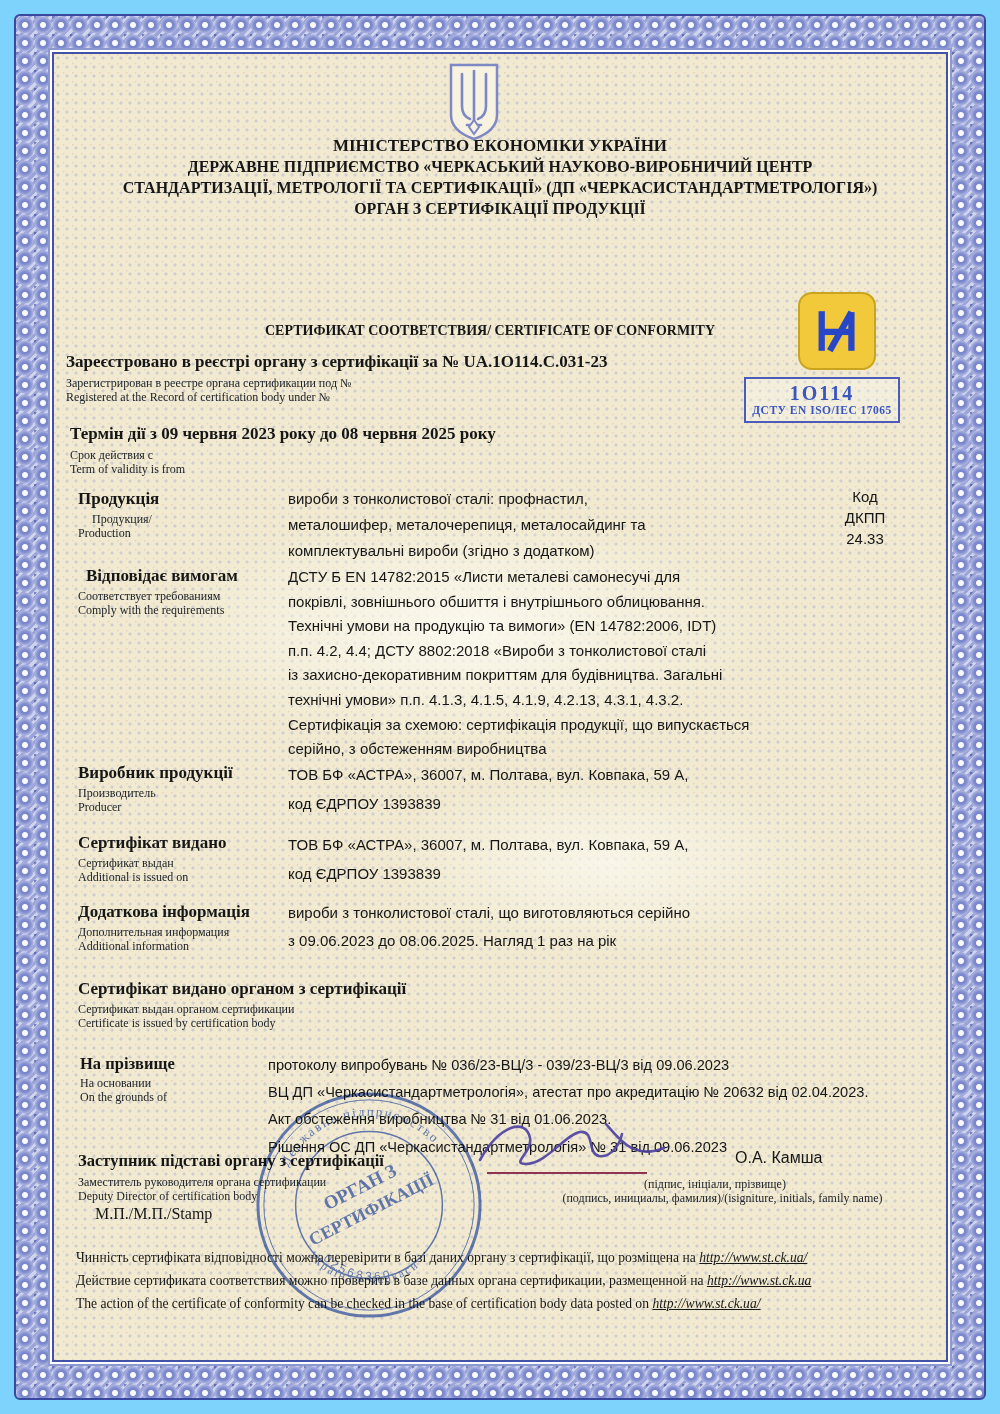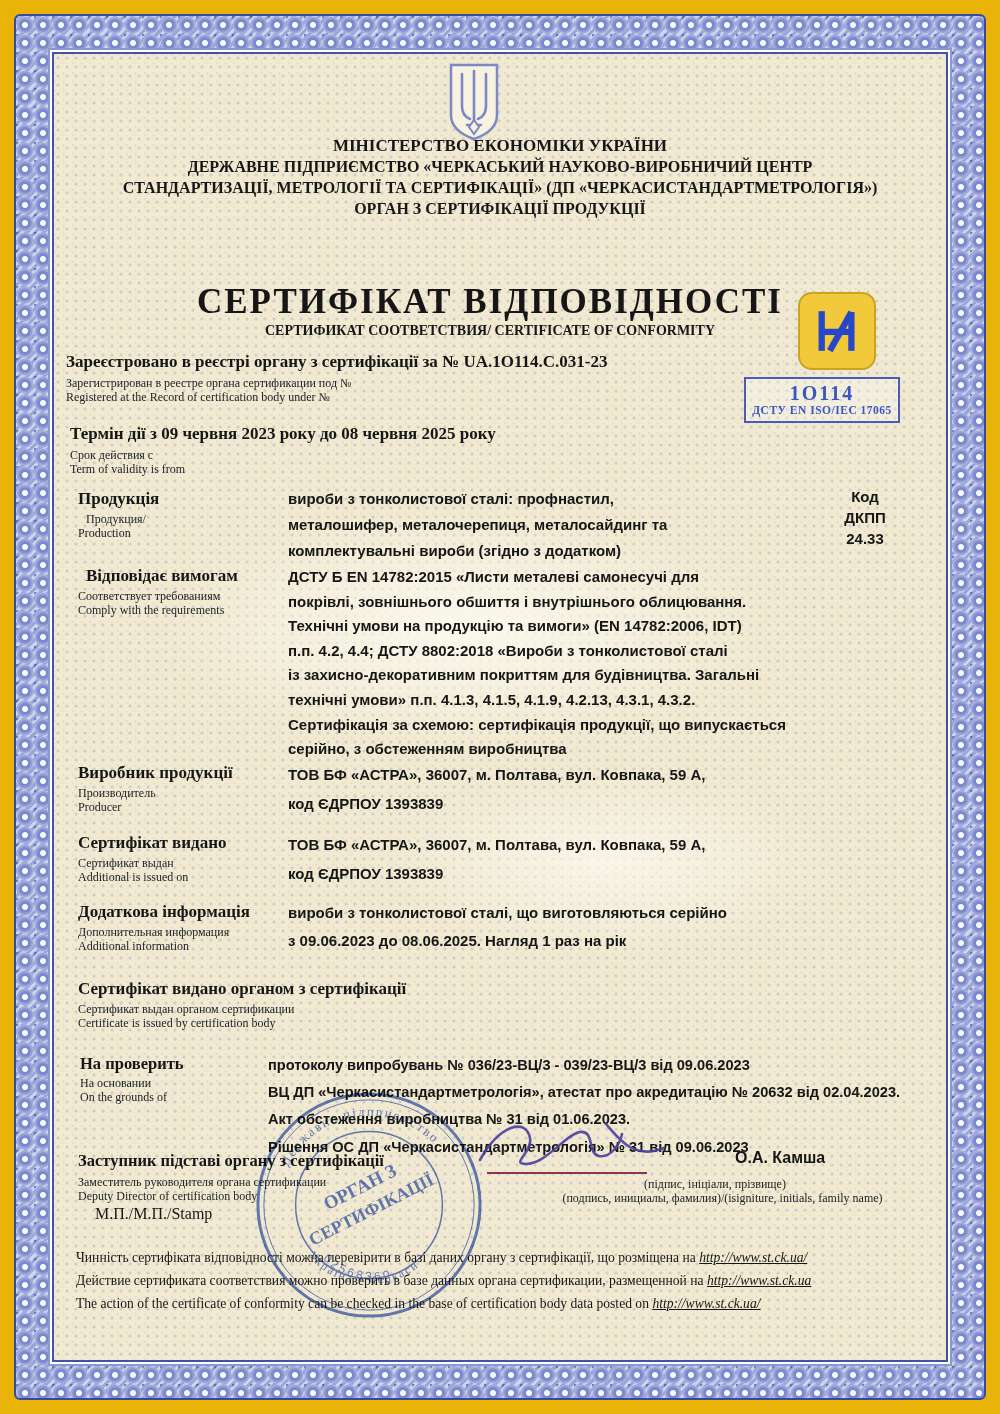--- a/index.html
+++ b/index.html
@@ -1,17 +1,17 @@
 <!DOCTYPE html>
 <html><head>
 <meta charset="utf-8">
 <style>
   html,body{margin:0;padding:0;background:#e8e8e8;}
   .page{
-    position:relative;width:1000px;height:1414px;background:#eab308;
+    position:relative;width:1000px;height:1414px;background:#7dd3fc;
     font-family:"Liberation Serif",serif;color:#161616;overflow:hidden;
     margin:0 auto;
   }
   
   .border-band{
     position:absolute;inset:14px;
     background-color:#b6bde4;
     background-image:
       radial-gradient(circle at 9px 9px, rgba(255,255,255,0.95) 2.5px, rgba(255,255,255,0) 3.5px),
       radial-gradient(circle at 0px 0px, rgba(47,62,150,0.55) 2px, rgba(47,62,150,0) 3px),
@@ -30,21 +30,21 @@
       radial-gradient(circle at 4px 4px, rgba(125,136,200,0.28) 1.2px, rgba(125,136,200,0) 2px),
       radial-gradient(circle at 0px 0px, rgba(214,130,145,0.25) 1.2px, rgba(214,130,145,0) 2px);
     background-size:auto,auto,9px 9px,9px 9px;
     border:2px solid #4152a8;
     box-shadow:0 0 0 2px #ffffff, 0 0 0 4px #8d97d0;
   }
   .layer{position:absolute;inset:0;}
   .t{position:absolute;white-space:pre-line;line-height:1.18;}
   .serif-b{font-family:"Liberation Serif",serif;font-weight:bold;}
   .serif{font-family:"Liberation Serif",serif;}
-  .sans-b{font-family:"Liberation Sans",sans-serif;font-weight:bold;}
+  .sans-b{font-family:"Liberation Sans",sans-serif;font-weight:normal;}
   .sm{font-size:12px;line-height:13.5px;color:#20242a;}
   .ctr{text-align:center;}
   .blue{color:#3a56c0;}
   .logo-box{
     position:absolute;left:798px;top:292px;width:74px;height:74px;
     background:#f2c93b;border-radius:14px;border:2px solid #caa41f;
     display:flex;align-items:center;justify-content:center;
   }
   .numbox{
     position:absolute;left:744px;top:377px;width:152px;height:42px;
@@ -77,21 +77,20 @@
         <path d="M20 63 h14"></path>
       </g>
       <path d="M27 58 l5 7 -5 7 -5 -7 z" fill="#f8f3e0" stroke="#7d88c4" stroke-width="2"></path>
     </svg>
 
     <div class="t serif-b ctr" style="left:60px;right:60px;top:136px;font-size:17px">МІНІСТЕРСТВО ЕКОНОМІКИ УКРАЇНИ</div>
     <div class="t serif-b ctr" style="left:40px;right:40px;top:179px;font-size:16px">СТАНДАРТИЗАЦІЇ, МЕТРОЛОГІЇ ТА СЕРТИФІКАЦІЇ» (ДП «ЧЕРКАСИСТАНДАРТМЕТРОЛОГІЯ»)</div>
     <div class="t serif-b ctr" style="left:60px;right:60px;top:158px;font-size:16px">ДЕРЖАВНЕ ПІДПРИЄМСТВО «ЧЕРКАСЬКИЙ НАУКОВО-ВИРОБНИЧИЙ ЦЕНТР</div>
     <div class="t serif-b ctr" style="left:60px;right:60px;top:200px;font-size:16px">ОРГАН З СЕРТИФІКАЦІЇ ПРОДУКЦІЇ</div>
 
-    <div class="t serif-b ctr" style="left:60px;top:281px;width:860px;font-size:35px;letter-spacing:2px">СЕРТИФІКАТ ВІДПОВІДНОСТІ</div>
     <div class="t serif-b ctr" style="left:60px;top:323px;width:860px;font-size:14px">СЕРТИФИКАТ СООТВЕТСТВИЯ/ CERTIFICATE OF CONFORMITY</div>
 
     <div class="logo-box">
       <svg width="54" height="54" viewBox="0 0 60 60">
         <g stroke="#2746c8" fill="none" stroke-width="7">
           <path d="M13 8 V52"></path>
           <path d="M13 31 H45"></path>
           <path d="M22 52 L46 9"></path>
           <path d="M46 9 V52"></path>
         </g>
@@ -104,21 +103,21 @@
 
     <div class="t serif-b" style="left:66px;top:352px;font-size:17px">Зареєстровано в реєстрі органу з сертифікації за № UA.1О114.С.031-23</div>
     <div class="t serif sm" style="left:66px;top:377px">Зарегистрирован в реестре органа сертификации под №</div>
     <div class="t serif sm" style="left:66px;top:391px">Registered at the Record of certification body under №</div>
 
     <div class="t serif-b" style="left:70px;top:424px;font-size:17px">Термін дії з 09 червня 2023 року  до  08 червня 2025 року</div>
     <div class="t serif sm" style="left:70px;top:449px">Срок действия с</div>
     <div class="t serif sm" style="left:70px;top:463px">Term of validity is from</div>
 
     <div class="t serif-b" style="left:78px;top:489px;font-size:17px">Продукція</div>
-    <div class="t serif sm" style="left:86px;top:513px">Продукция/</div>
+    <div class="t serif sm" style="left:92px;top:513px">Продукция/</div>
     <div class="t serif sm" style="left:78px;top:527px">Production</div>
     <div class="t sans-b" style="left:288px;top:486px;width:540px;font-size:15px;line-height:26px">вироби з тонколистової сталі: профнастил,
 металошифер, металочерепиця, металосайдинг та
 комплектувальні вироби (згідно з додатком)</div>
     <div class="t sans-b ctr" style="left:825px;top:486px;width:80px;font-size:15px;line-height:21px">Код
 ДКПП
 24.33</div>
 
     <div class="t serif-b" style="left:86px;top:566px;font-size:17px">Відповідає вимогам</div>
     <div class="t serif sm" style="left:78px;top:590px">Соответствует требованиям</div>
@@ -147,21 +146,21 @@
     <div class="t serif-b" style="left:78px;top:902px;font-size:17px">Додаткова інформація</div>
     <div class="t serif sm" style="left:78px;top:926px">Дополнительная информация</div>
     <div class="t serif sm" style="left:78px;top:940px">Additional information</div>
     <div class="t sans-b" style="left:288px;top:899px;width:580px;font-size:15px;line-height:28px">вироби з тонколистової сталі, що виготовляються серійно
 з 09.06.2023 до 08.06.2025. Нагляд 1 раз на рік</div>
 
     <div class="t serif-b" style="left:78px;top:979px;font-size:17px">Сертифікат видано органом з сертифікації</div>
     <div class="t serif sm" style="left:78px;top:1003px">Сертификат выдан органом сертификации</div>
     <div class="t serif sm" style="left:78px;top:1017px">Certificate is issued by certification body</div>
 
-    <div class="t serif-b" style="left:80px;top:1054px;font-size:16.5px">На проверить</div>
+    <div class="t serif-b" style="left:80px;top:1054px;font-size:16.5px">На прізвище</div>
     <div class="t serif sm" style="left:80px;top:1077px">На основании</div>
     <div class="t serif sm" style="left:80px;top:1091px">On the grounds of</div>
     <div class="t sans-b" style="left:268px;top:1052px;width:690px;font-size:14.6px;line-height:27.2px">протоколу випробувань № 036/23-ВЦ/3 - 039/23-ВЦ/3 від 09.06.2023
 ВЦ ДП «Черкасистандартметрологія», атестат про акредитацію № 20632 від 02.04.2023.
 Акт обстеження виробництва № 31 від 01.06.2023.
 Рішення ОС ДП «Черкасистандартметрологія» № 31 від 09.06.2023</div>
 
     <div class="t serif-b" style="left:78px;top:1151px;font-size:16.5px">Заступник підставі органу з сертифікації</div>
     <div class="t serif sm" style="left:78px;top:1176px">Заместитель руководителя органа сертификации</div>
     <div class="t serif sm" style="left:78px;top:1190px">Deputy Director of certification body</div>

